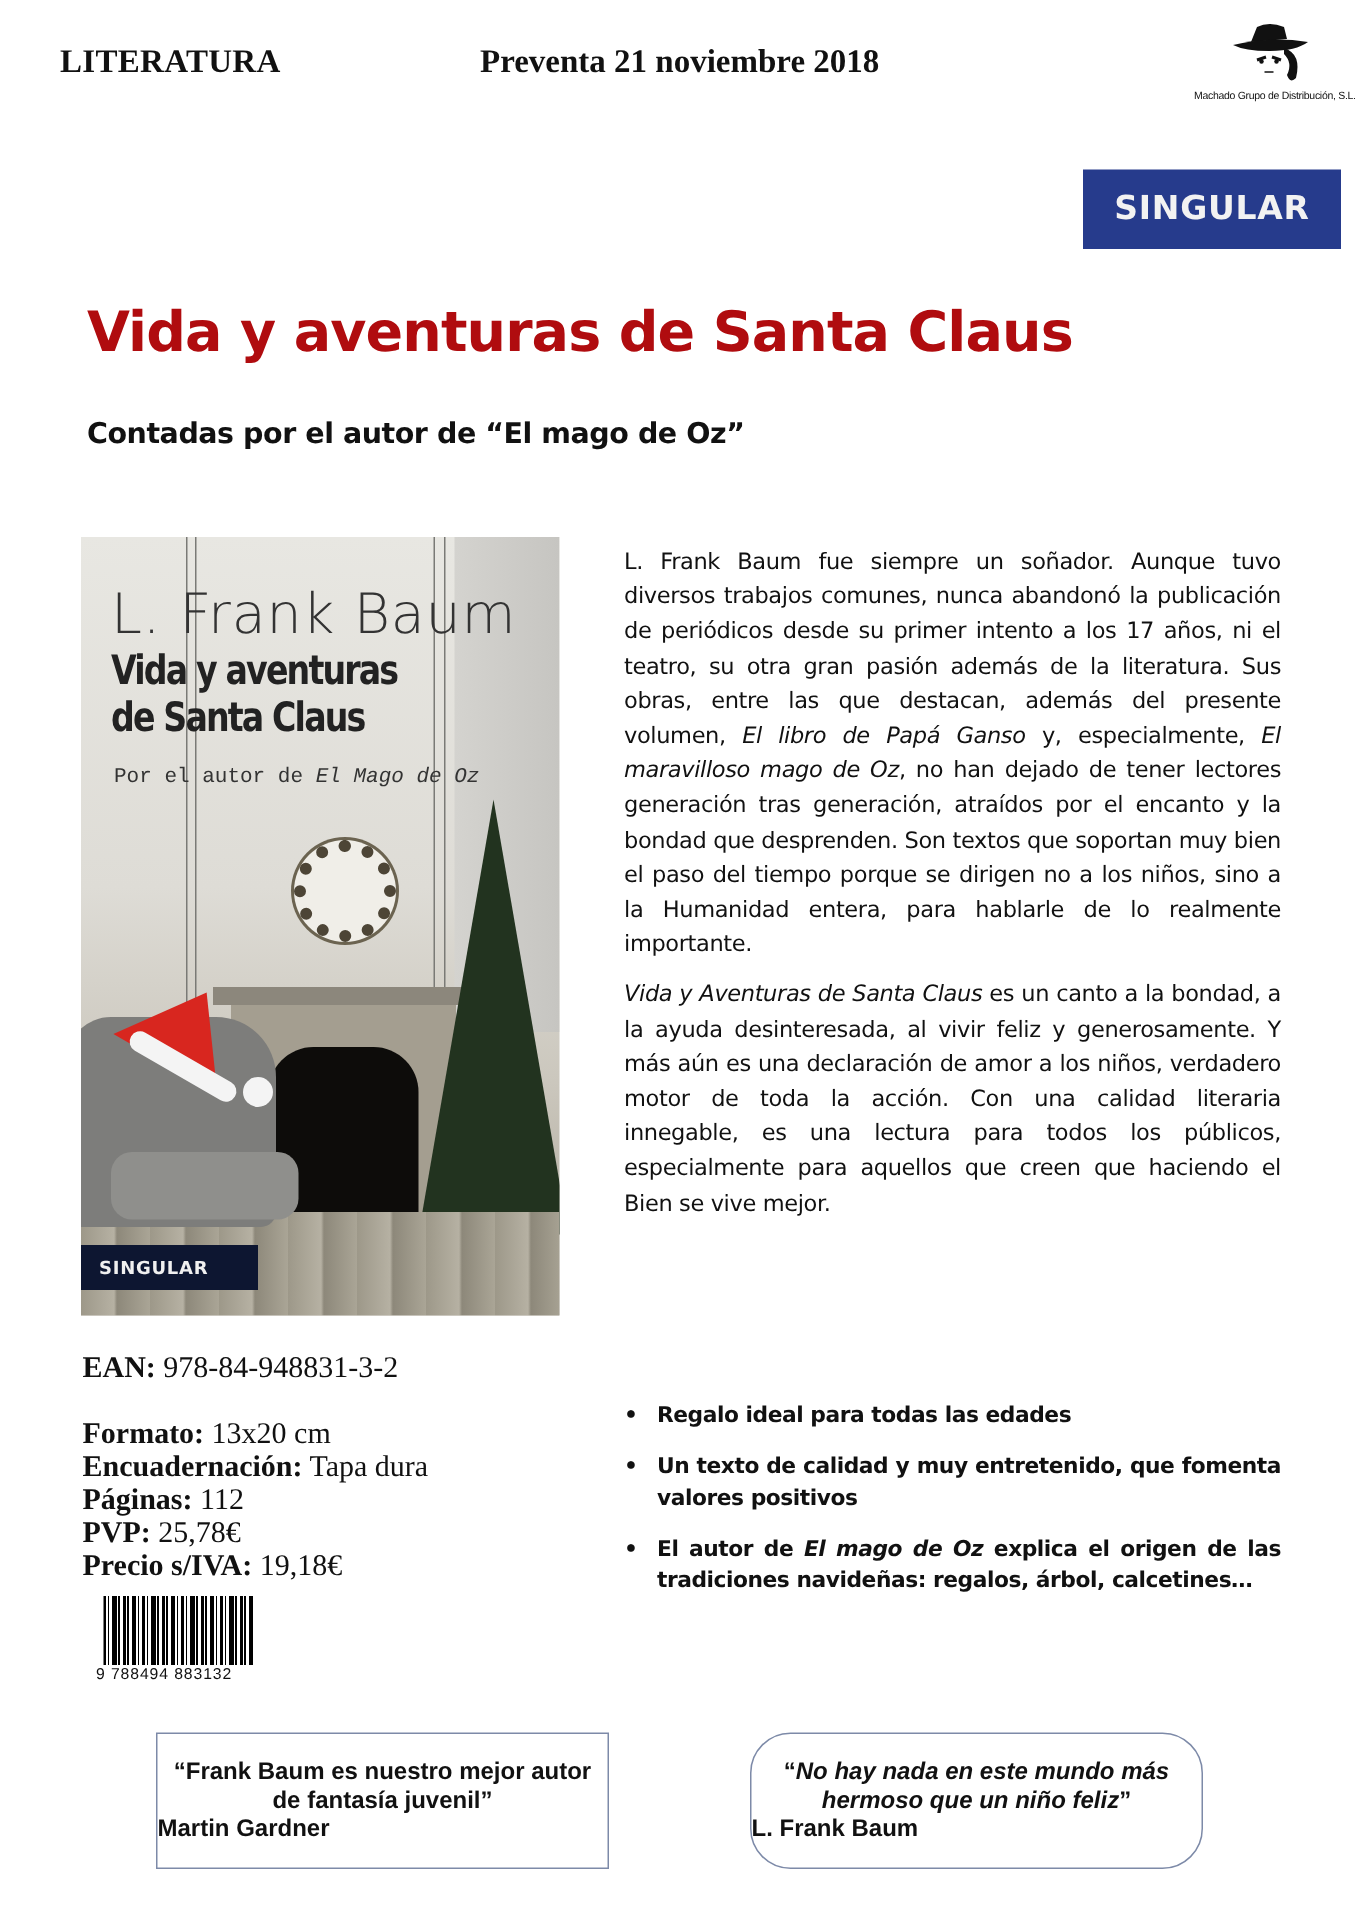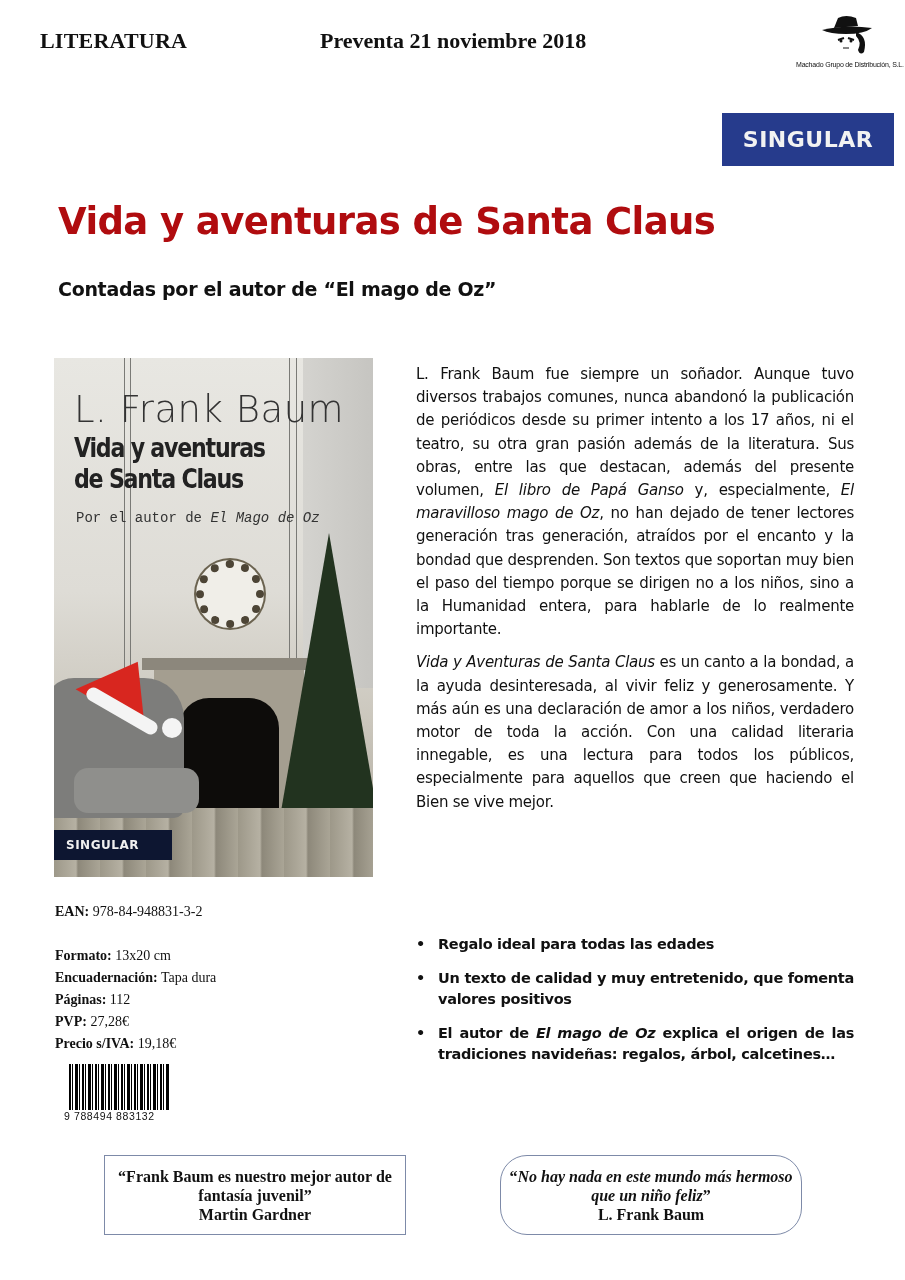--- a/index.html
+++ b/index.html
@@ -46,31 +46,31 @@
   .body-text { position: absolute; left: 416px; top: 363px; width: 438px; font-family: "DejaVu Sans", sans-serif; font-size: 15px; line-height: 23.2px; text-align: justify; color: #111; letter-spacing: -0.25px; }
   .body-text p + p { margin-top: 10px; }
   .body-text i { font-style: italic; }
 
   .bullets { position: absolute; left: 416px; top: 934px; width: 438px; font-family: "DejaVu Sans", sans-serif; font-weight: bold; font-size: 14.5px; line-height: 21.5px; color: #111; list-style: none; letter-spacing: -0.3px; }
   .bullets li { position: relative; padding-left: 22px; text-align: justify; margin-bottom: 12px; }
   .bullets li::before { content: "•"; position: absolute; left: 0; top: 0; }
   .bullets i { font-style: italic; }
 
   
-  .specs { position: absolute; left: 55px; top: 901px; font-family: "Liberation Serif", serif; font-size: 14px; line-height: 22px; color: #111; }
+  .specs { position: absolute; left: 55px; top: 901px; font-family: "Liberation Serif", serif; font-size: 20px; line-height: 22px; color: #111; }
   .specs .row b { font-weight: bold; }
   .specs .gap { height: 22px; }
 
   .barcode { position: absolute; left: 64px; top: 1064px; width: 110px; height: 60px; }
   .barcode .bars { position: absolute; left: 5px; top: 0; width: 100px; height: 46px;
     background: repeating-linear-gradient(90deg, #000 0 2px, #fff 2px 3px, #000 3px 4px, #fff 4px 6px, #000 6px 9px, #fff 9px 10px, #000 10px 11px, #fff 11px 13px); }
   .barcode .digits { position: absolute; left: 0; top: 46px; width: 110px; font-family: "Liberation Sans", sans-serif; font-size: 10.5px; letter-spacing: 0.6px; color: #111; white-space: nowrap; }
 
   
-  .quote-box { position: absolute; top: 1155px; height: 80px; border: 1px solid #7d8aa8; display: flex; flex-direction: column; align-items: center; justify-content: center; text-align: center; font-family: Liberation Serif, serif; font-size: 16px; line-height: 19px; color: #111; }
+  .quote-box { position: absolute; top: 1155px; height: 91px; border: 1px solid #7d8aa8; display: flex; flex-direction: column; align-items: flex-start; justify-content: center; text-align: center; font-family: Liberation Sans, sans-serif; font-size: 16px; line-height: 19px; color: #111; }
   .quote-box.left { left: 104px; width: 302px; font-weight: bold; }
   .quote-box.right { left: 500px; width: 302px; border-radius: 27px; }
   .quote-box .qt { font-weight: bold; }
   .quote-box.right .qt i { font-style: italic; }
   .quote-box .qa { font-weight: bold; }
 </style>
 </head>
 <body>
 
 <div class="hdr-section">LITERATURA</div>
@@ -134,21 +134,21 @@
   <li><span>Un texto de calidad y muy entretenido, que fomenta valores positivos</span></li>
   <li><span>El autor de </span><i>El mago de Oz</i><span> explica el origen de las tradiciones navideñas: regalos, árbol, calcetines…</span></li>
 </ul>
 
 <div class="specs">
   <div class="row"><b>EAN:</b><span> 978-84-948831-3-2</span></div>
   <div class="gap"></div>
   <div class="row"><b>Formato:</b><span> 13x20 cm</span></div>
   <div class="row"><b>Encuadernación:</b><span> Tapa dura</span></div>
   <div class="row"><b>Páginas:</b><span> 112</span></div>
-  <div class="row"><b>PVP:</b><span> 27,28€</span></div>
+  <div class="row"><b>PVP:</b><span> 25,78€</span></div>
   <div class="row"><b>Precio s/IVA:</b><span> 19,18€</span></div>
 </div>
 
 <div class="barcode">
   <div class="bars"></div>
   <div class="digits">9 788494 883132</div>
 </div>
 
 <div class="quote-box left">
   <div class="qt">“Frank Baum es nuestro mejor autor de fantasía juvenil”</div>

